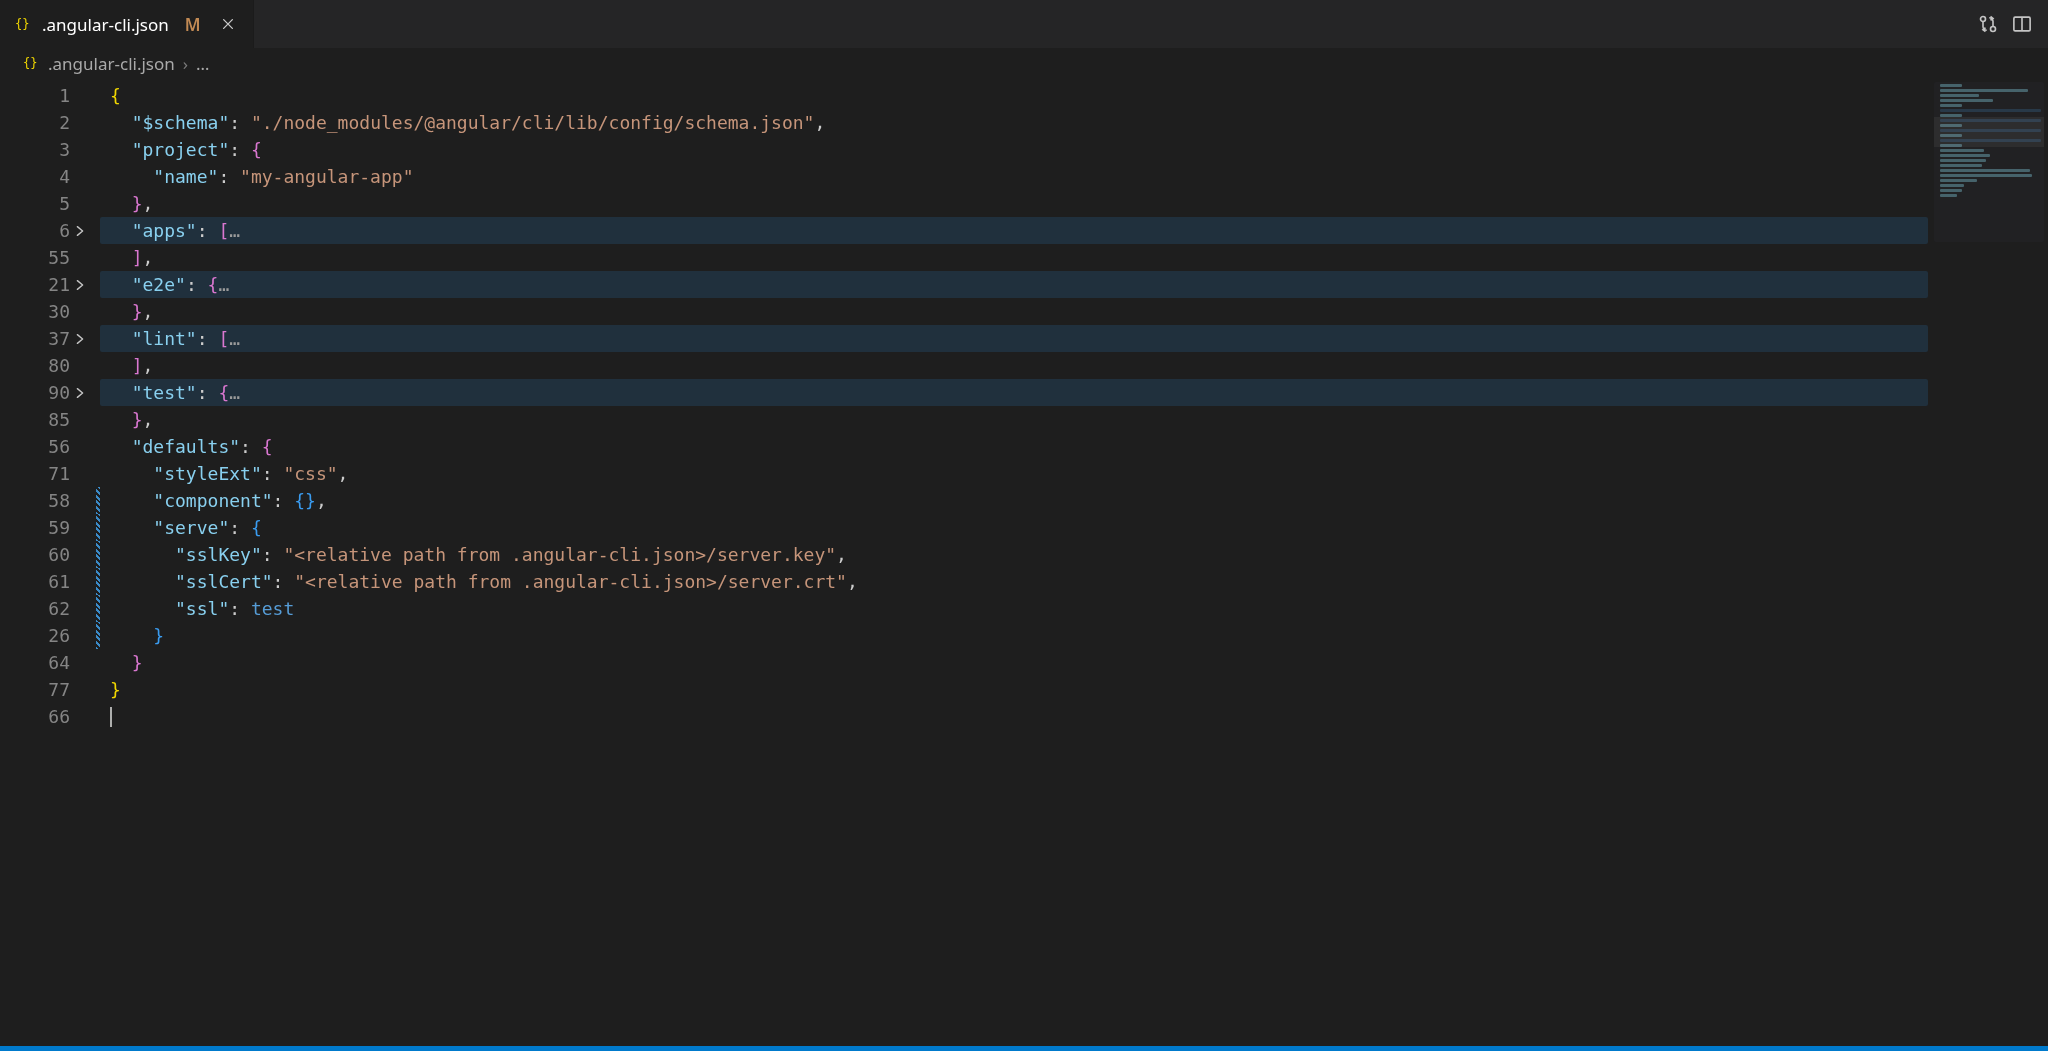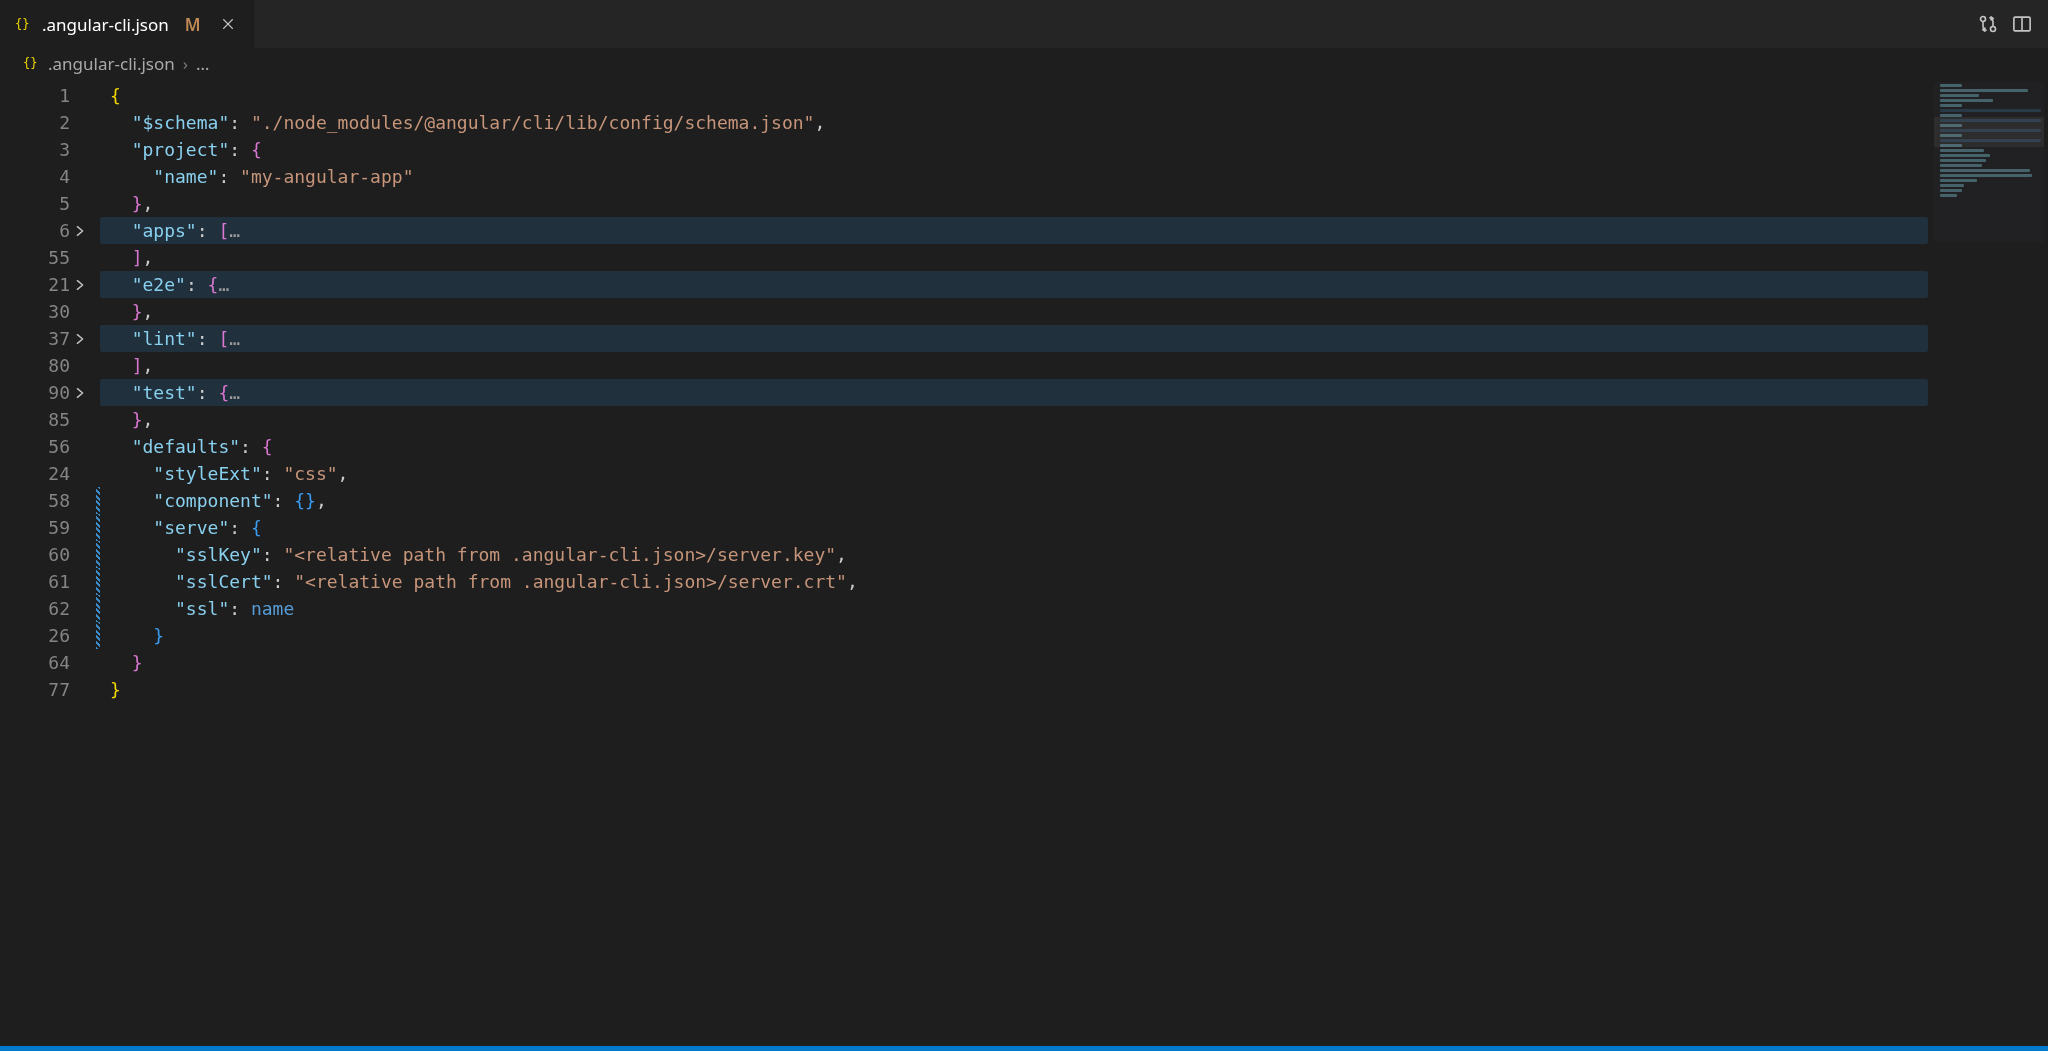--- a/index.html
+++ b/index.html
@@ -279,21 +279,21 @@
         <div class="line">
           <div class="gutter">
             <span class="ln">56</span>
             <span class="fold-cell"></span>
           </div>
           <div class="diff-cell"></div>
           <div class="code"><span class="pun">  </span><span class="key">"defaults"</span><span class="pun">: </span><span class="p-p">{</span></div>
         </div>
         <div class="line">
           <div class="gutter">
-            <span class="ln">24</span>
+            <span class="ln">71</span>
             <span class="fold-cell"></span>
           </div>
           <div class="diff-cell"></div>
           <div class="code"><span class="pun">    </span><span class="key">"styleExt"</span><span class="pun">: </span><span class="str">"css"</span><span class="pun">,</span></div>
         </div>
         <div class="line">
           <div class="gutter">
             <span class="ln">58</span>
             <span class="fold-cell"></span>
           </div>
@@ -333,21 +333,21 @@
           <div class="code"><span class="pun">      </span><span class="key">"sslCert"</span><span class="pun">: </span><span class="str">"&lt;relative path from .angular-cli.json&gt;/server.crt"</span><span class="pun">,</span></div>
         </div>
         <div class="line">
           <div class="gutter">
             <span class="ln">62</span>
             <span class="fold-cell"></span>
           </div>
           <div class="diff-cell">
             <div class="diff-mark"></div>
           </div>
-          <div class="code"><span class="pun">      </span><span class="key">"ssl"</span><span class="pun">: </span><span class="kw">name</span></div>
+          <div class="code"><span class="pun">      </span><span class="key">"ssl"</span><span class="pun">: </span><span class="kw">test</span></div>
         </div>
         <div class="line">
           <div class="gutter">
             <span class="ln">26</span>
             <span class="fold-cell"></span>
           </div>
           <div class="diff-cell">
             <div class="diff-mark"></div>
           </div>
           <div class="code"><span class="pun">    </span><span class="p-b">}</span></div>
@@ -360,20 +360,28 @@
           <div class="diff-cell"></div>
           <div class="code"><span class="pun">  </span><span class="p-p">}</span></div>
         </div>
         <div class="line">
           <div class="gutter">
             <span class="ln">77</span>
             <span class="fold-cell"></span>
           </div>
           <div class="diff-cell"></div>
           <div class="code"><span class="p-y">}</span></div>
+        </div>
+        <div class="line">
+          <div class="gutter">
+            <span class="ln">66</span>
+            <span class="fold-cell"></span>
+          </div>
+          <div class="diff-cell"></div>
+          <div class="code"><span class="caret"></span></div>
         </div>
       </div>
     <div class="minimap">
       <div class="mm-vp"></div>
       <div class="mm-row mm-tx" style="width:20%"></div>
       <div class="mm-row mm-tx" style="width:80%"></div>
       <div class="mm-row mm-tx" style="width:35%"></div>
       <div class="mm-row mm-tx" style="width:48%"></div>
       <div class="mm-row mm-tx" style="width:20%"></div>
       <div class="mm-row mm-hi" style="width:92%"></div>

